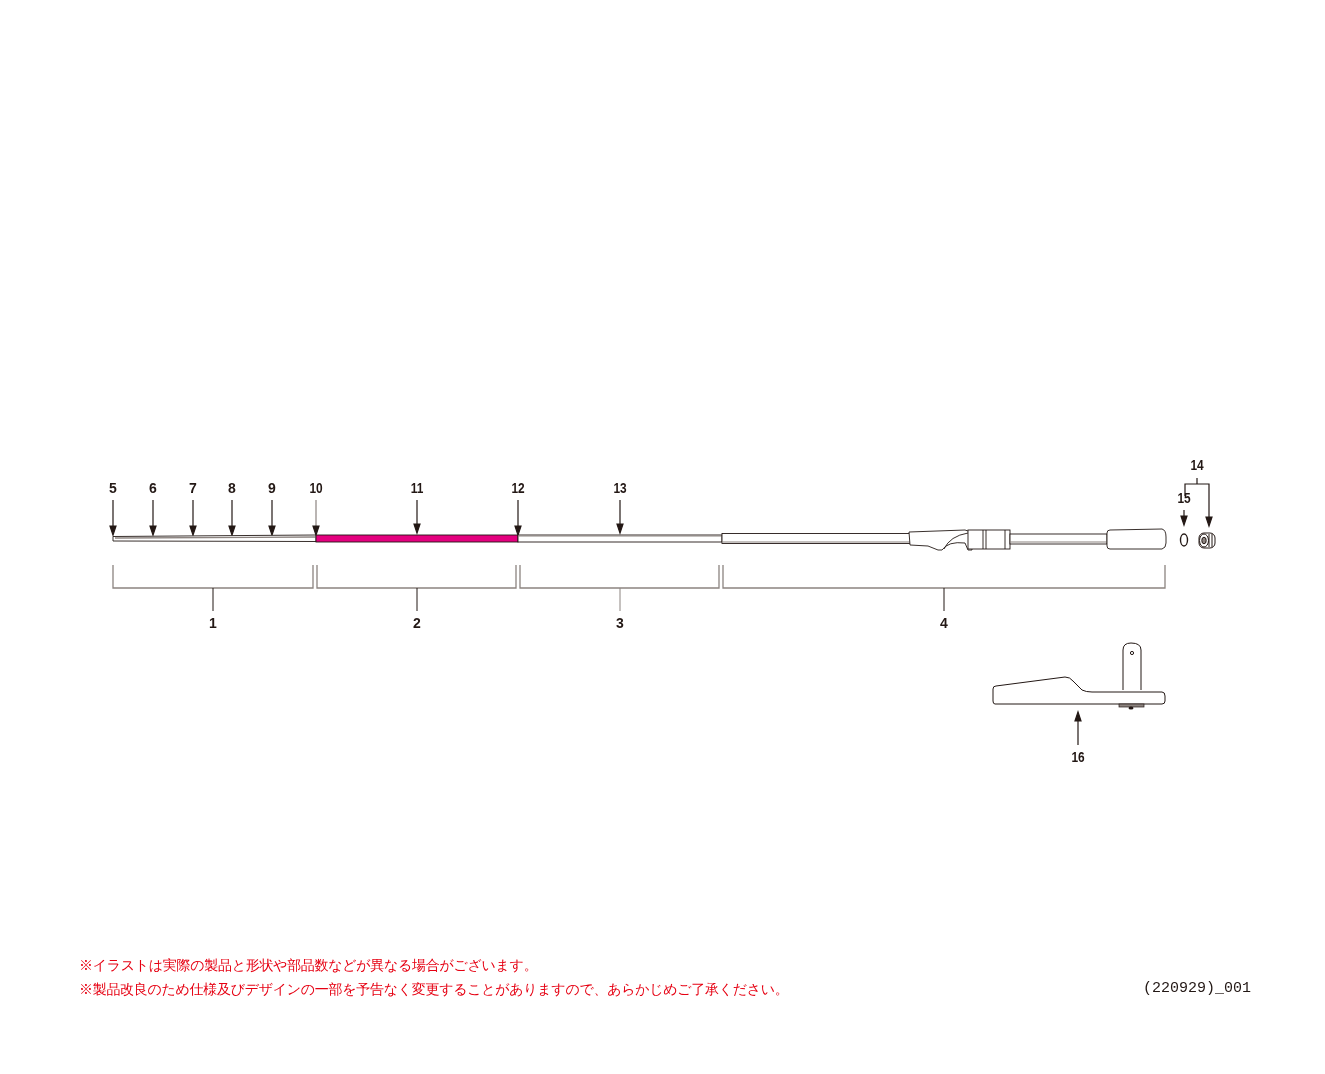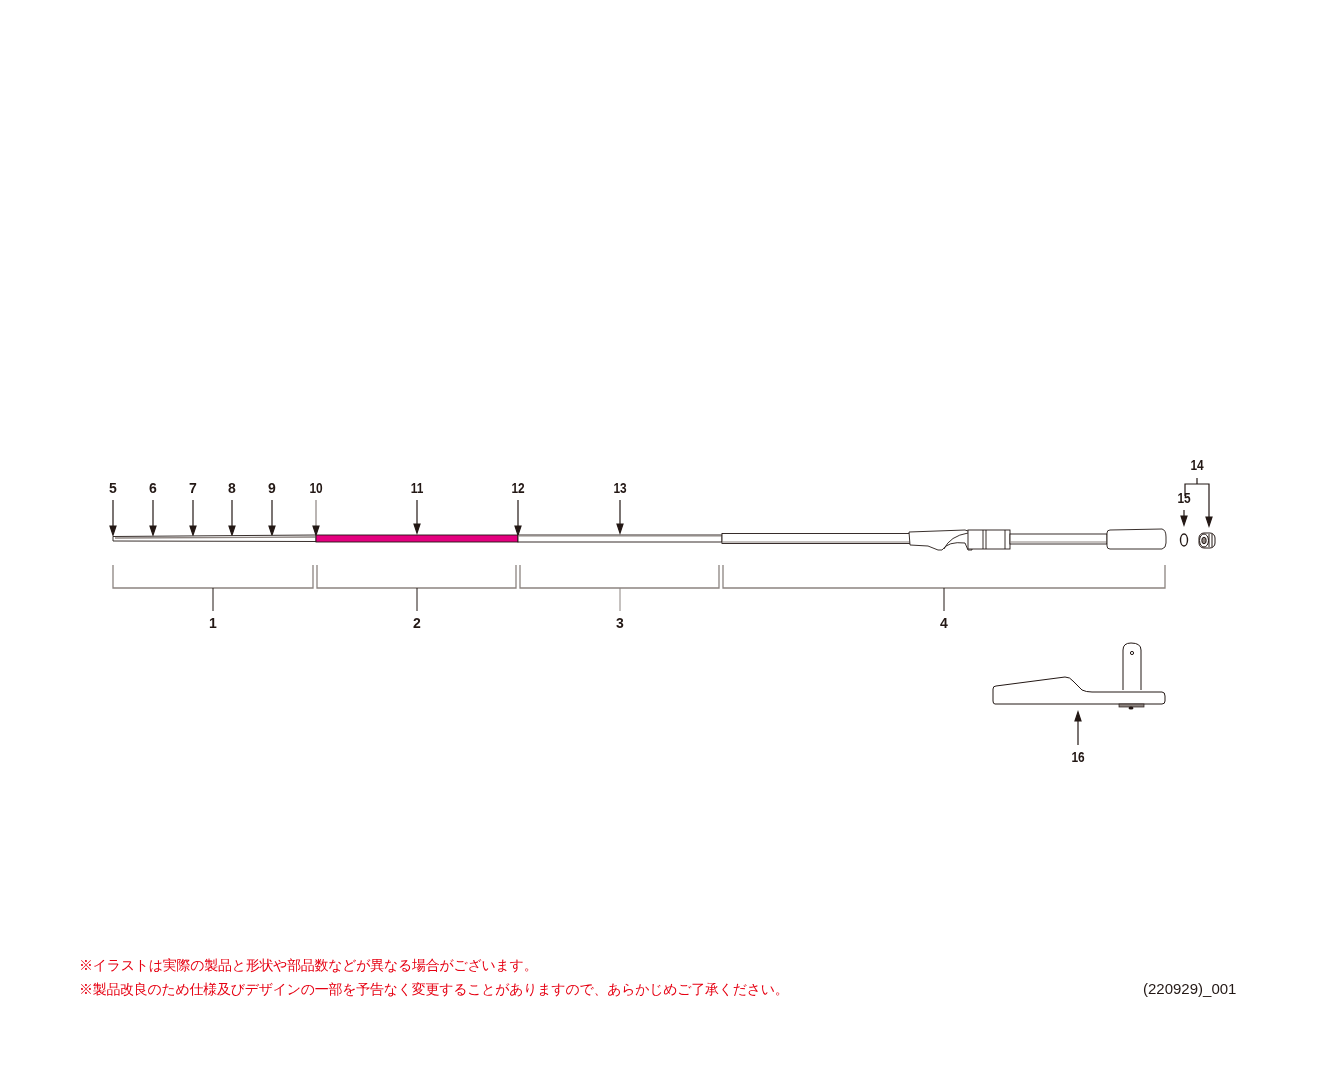--- a/index.html
+++ b/index.html
@@ -4,21 +4,21 @@
 <style>
   html, body { margin:0; padding:0; background:#ffffff; }
   body { width:1325px; height:1074px; position:relative; overflow:hidden;
          font-family:"Liberation Sans", sans-serif; }
   #diagram { position:absolute; left:0; top:0; width:1325px; height:1074px; }
   .num { position:absolute; font-family:"Liberation Sans", sans-serif; font-weight:bold;
          font-size:14px; color:#231815; transform:translateX(-50%); white-space:nowrap; transform-origin:center; }
   .num.narrow { transform:translateX(-50%) scaleX(0.85); }
   .note { position:absolute; left:79px; font-family:Liberation Sans, sans-serif; font-size:14px;
           color:#e60012; white-space:nowrap; letter-spacing:-0.3px; }
-  .code { position:absolute; left:1143px; top:980px; font-family:Liberation Sans, sans-serif;
+  .code { position:absolute; left:1143px; top:980px; font-family:Liberation Mono, monospace;
           font-size:15px; color:#231815; white-space:nowrap; }
 </style>
 </head>
 <body>
 
 <svg id="diagram" width="1325" height="1074" viewBox="0 0 1325 1074" xmlns="http://www.w3.org/2000/svg">
   <defs>
     <marker id="ah" markerWidth="8" markerHeight="10" refX="4" refY="9" orient="auto-start-reverse" markerUnits="userSpaceOnUse">
       <path d="M0,0 L8,0 L4,10 Z" fill="#231815"></path>
     </marker>

